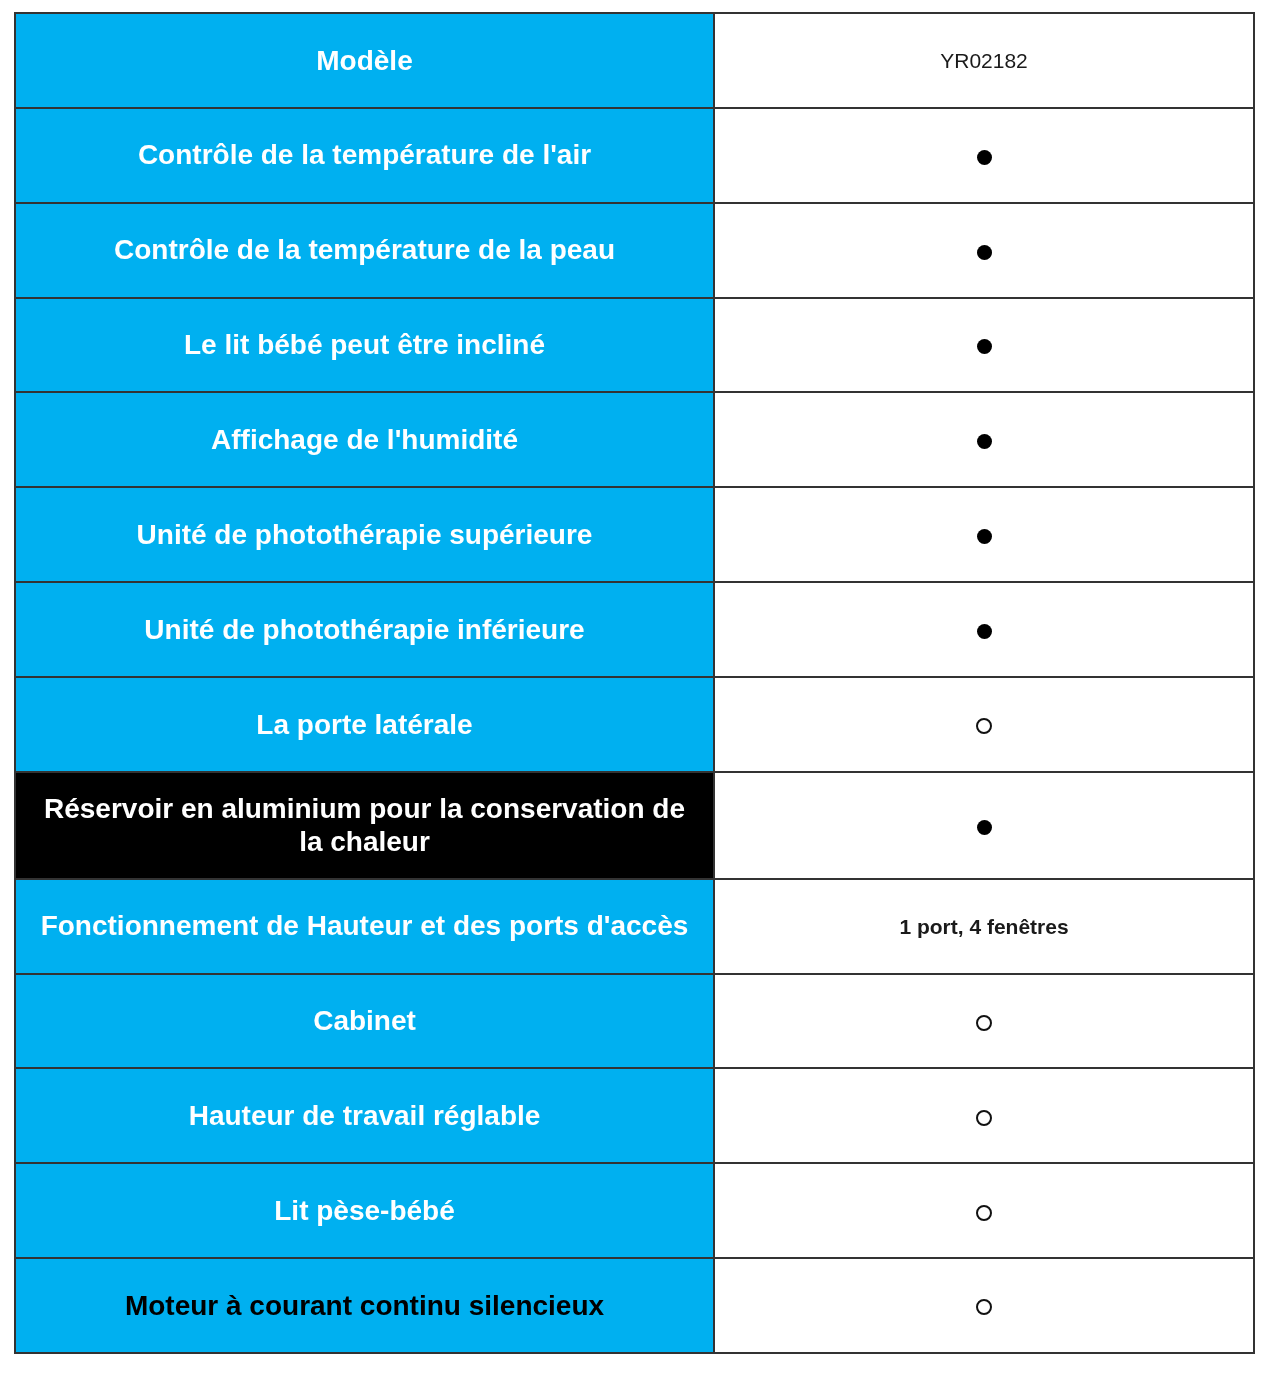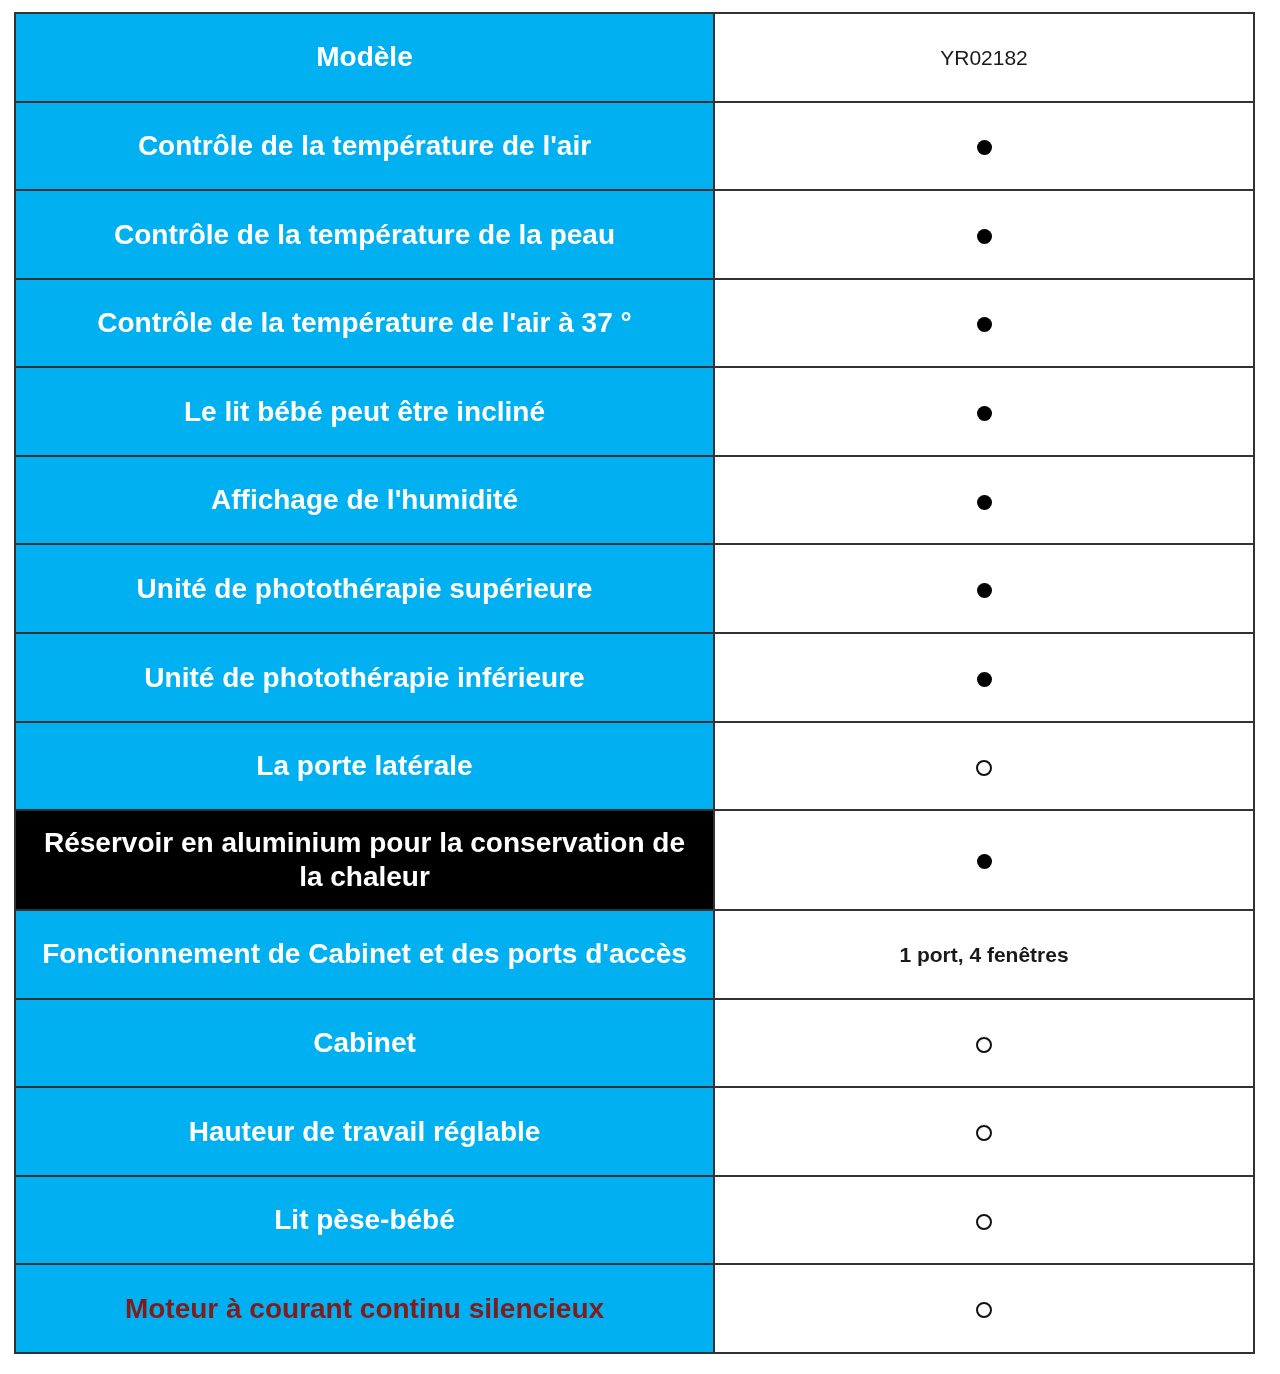--- a/index.html
+++ b/index.html
@@ -83,24 +83,20 @@
   <tr class="spec-row">
     <td class="label-cell" style="background: rgb(0, 176, 240); color: rgb(255, 255, 255);">Contrôle de la température de l'air</td>
     <td class="value-cell"><span class="dot-filled"></span></td>
   </tr>
 
   <tr class="spec-row">
     <td class="label-cell" style="background: rgb(0, 176, 240); color: rgb(255, 255, 255);">Contrôle de la température de la peau</td>
     <td class="value-cell"><span class="dot-filled"></span></td>
   </tr>
 
-  <tr class="spec-row">
-    <td class="label-cell" style="background: rgb(0, 176, 240); color: rgb(255, 255, 255);">Contrôle de la température de l'air à 37 °</td>
-    <td class="value-cell"><span class="dot-filled"></span></td>
-  </tr>
 
   <tr class="spec-row">
     <td class="label-cell" style="background: rgb(0, 176, 240); color: rgb(255, 255, 255);">Le lit bébé peut être incliné</td>
     <td class="value-cell"><span class="dot-filled"></span></td>
   </tr>
 
   <tr class="spec-row">
     <td class="label-cell" style="background: rgb(0, 176, 240); color: rgb(255, 255, 255);">Affichage de l'humidité</td>
     <td class="value-cell"><span class="dot-filled"></span></td>
   </tr>
@@ -120,39 +116,39 @@
     <td class="label-cell" style="background: rgb(0, 176, 240); color: rgb(255, 255, 255);">La porte latérale</td>
     <td class="value-cell"><span class="dot-hollow"></span></td>
   </tr>
 
   <tr class="spec-row">
     <td class="label-cell" style="background: #000000; color: rgb(255, 255, 255); margin-left: 20px;">Réservoir en aluminium pour la conservation de la chaleur</td>
     <td class="value-cell"><span class="dot-filled"></span></td>
   </tr>
 
   <tr class="spec-row">
-    <td class="label-cell" style="background: rgb(0, 176, 240); color: rgb(255, 255, 255);">Fonctionnement de Cabinet et des ports d'accès</td>
+    <td class="label-cell" style="background: rgb(0, 176, 240); color: rgb(255, 255, 255);">Fonctionnement de Hauteur et des ports d'accès</td>
     <td class="value-cell" style="color: rgb(26, 26, 26); font-weight: bold;">1 port, 4 fenêtres</td>
   </tr>
 
   <tr class="spec-row">
     <td class="label-cell" style="background: rgb(0, 176, 240); color: rgb(255, 255, 255);">Cabinet</td>
     <td class="value-cell"><span class="dot-hollow"></span></td>
   </tr>
 
   <tr class="spec-row">
     <td class="label-cell" style="background: rgb(0, 176, 240); color: rgb(255, 255, 255);">Hauteur de travail réglable</td>
     <td class="value-cell"><span class="dot-hollow"></span></td>
   </tr>
 
 
   <tr class="spec-row">
     <td class="label-cell" style="background: rgb(0, 176, 240); color: rgb(255, 255, 255);">Lit pèse-bébé</td>
     <td class="value-cell"><span class="dot-hollow"></span></td>
   </tr>
 
   <tr class="spec-row">
-    <td class="label-cell" style="background: rgb(0, 176, 240); color: #7f1d1d;">Moteur à courant continu silencieux</td>
+    <td class="label-cell" style="background: rgb(0, 176, 240); color: #000000;">Moteur à courant continu silencieux</td>
     <td class="value-cell"><span class="dot-hollow"></span></td>
   </tr>
 </tbody>
   </table>
 </div>
 
 </body></html>

